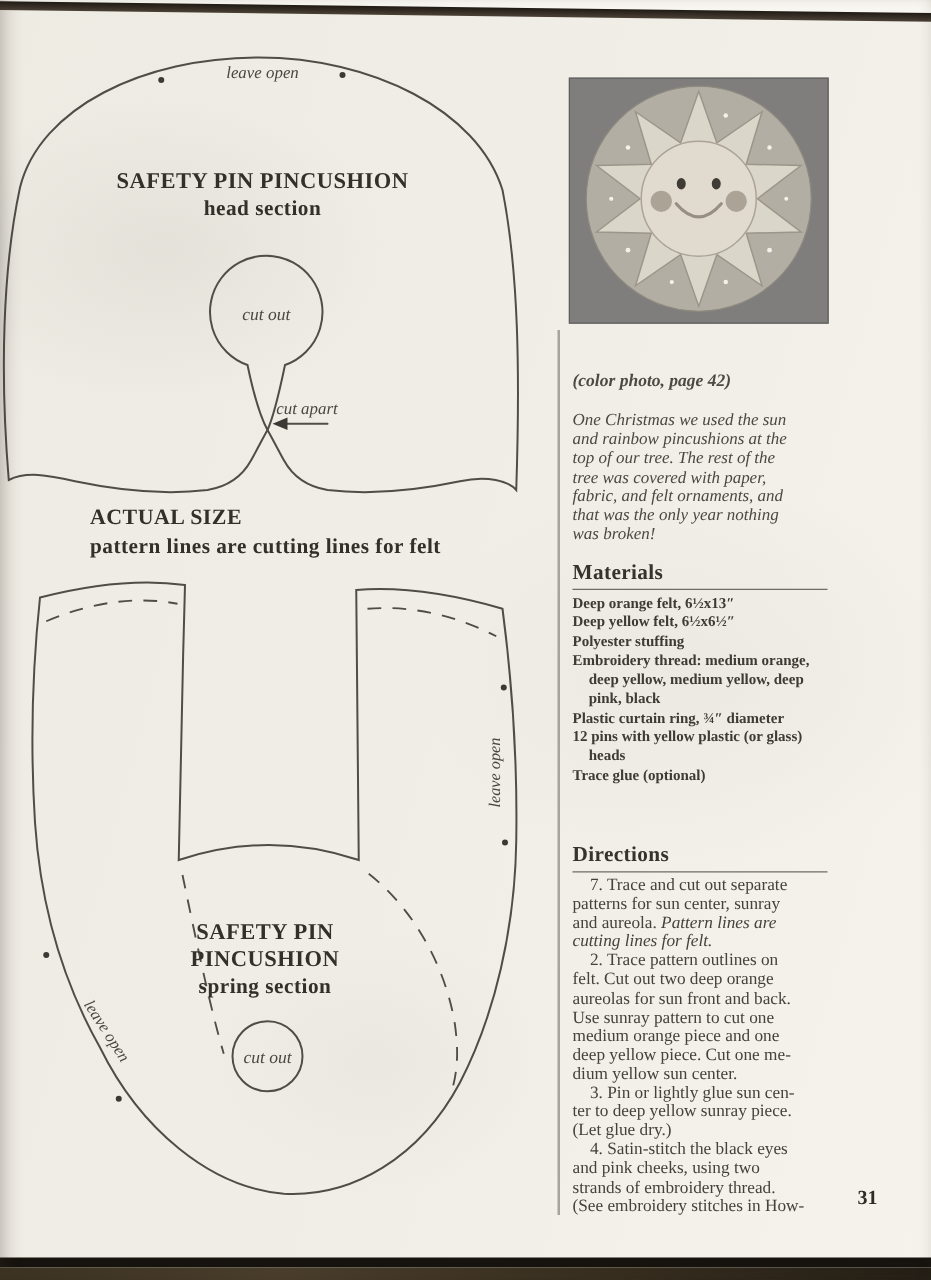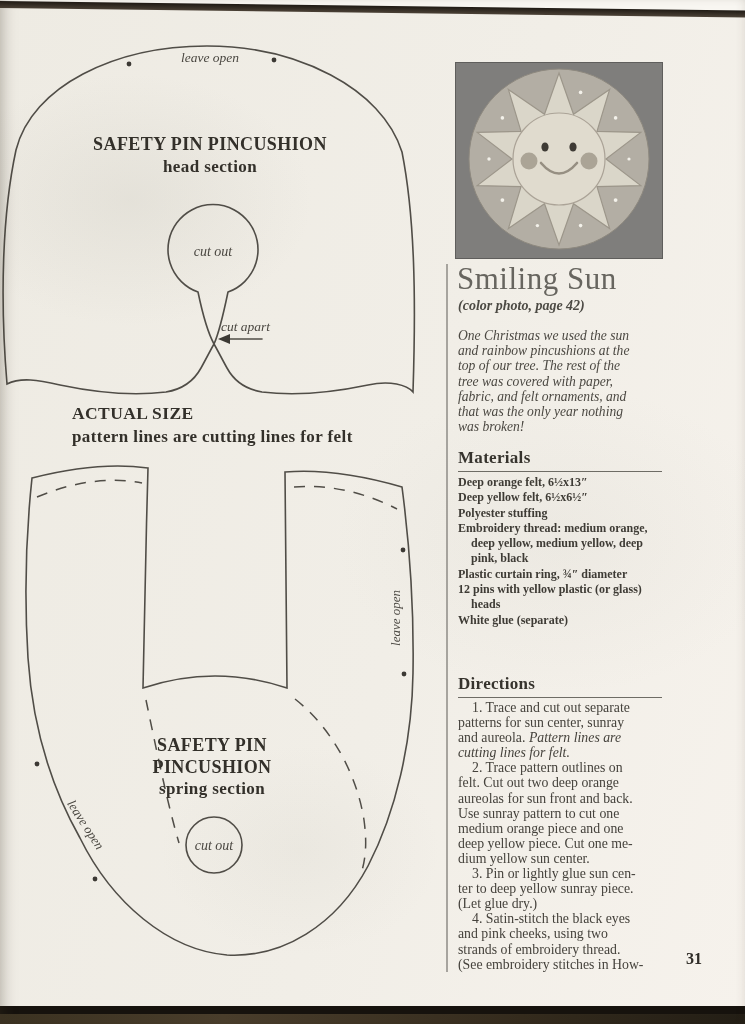--- a/index.html
+++ b/index.html
@@ -145,21 +145,20 @@
       <circle cx="125.6" cy="163.6" r="1.8"></circle>
         <circle cx="82.4" cy="163.6" r="1.7"></circle>
       <circle cx="47.4" cy="138.1" r="1.9"></circle>
         <circle cx="34" cy="97" r="1.7"></circle>
       <circle cx="47.4" cy="55.9" r="1.8"></circle>
     </g>
   </svg>
 
   <div class="col-rule"></div>
 
-  <h1 class="title">Smiling Sun</h1>
   <div class="subtitle">(color photo, page 42)</div>
 
   <div class="col intro">One Christmas we used the sun
 and rainbow pincushions at the
 top of our tree. The rest of the
 tree was covered with paper,
 fabric, and felt ornaments, and
 that was the only year nothing
 was broken!</div>
 
@@ -167,26 +166,26 @@
   <div class="col materials">
     <div class="hang">Deep orange felt, 6½x13″</div>
     <div class="hang">Deep yellow felt, 6½x6½″</div>
     <div class="hang">Polyester stuffing</div>
     <div class="hang">Embroidery thread: medium orange,
 deep yellow, medium yellow, deep
 pink, black</div>
     <div class="hang">Plastic curtain ring, ¾″ diameter</div>
     <div class="hang">12 pins with yellow plastic (or glass)
 heads</div>
-    <div class="hang">White glue (separate)</div>
+    <div class="hang">Trace glue (optional)</div>
   </div>
 
   <div class="sec-head" style="top:674px;">Directions</div>
   <div class="col steps">
-    <div class="step"><span>1. Trace and cut out separate
+    <div class="step"><span>7. Trace and cut out separate
 patterns for sun center, sunray
 and aureola. </span><i>Pattern lines are
 cutting lines for felt.</i></div>
     <div class="step"><span>2. Trace pattern outlines on
 felt. Cut out two deep orange
 aureolas for sun front and back.
 Use sunray pattern to cut one
 medium orange piece and one
 deep yellow piece. Cut one me-
 dium yellow sun center.</span><i></i></div>

